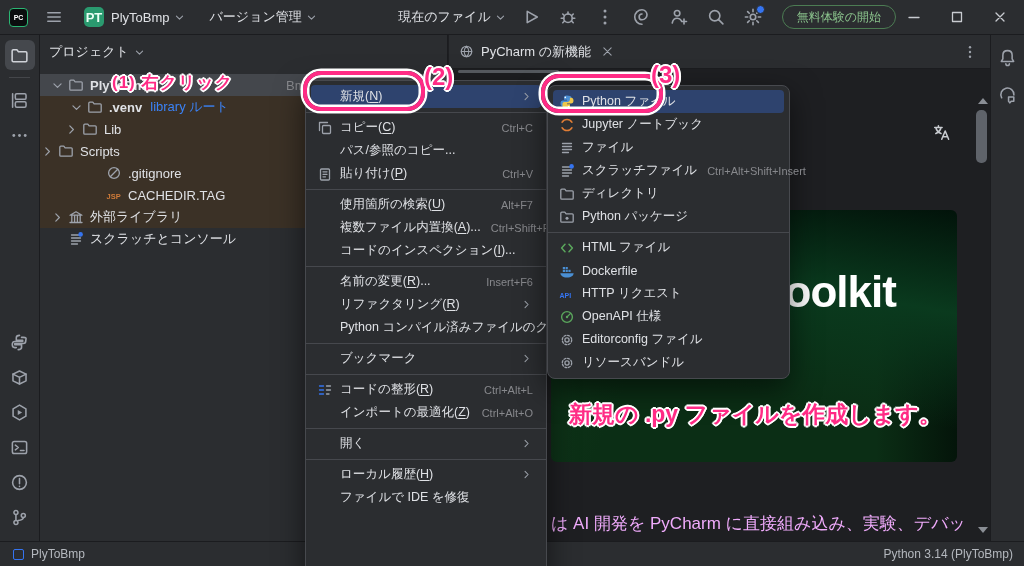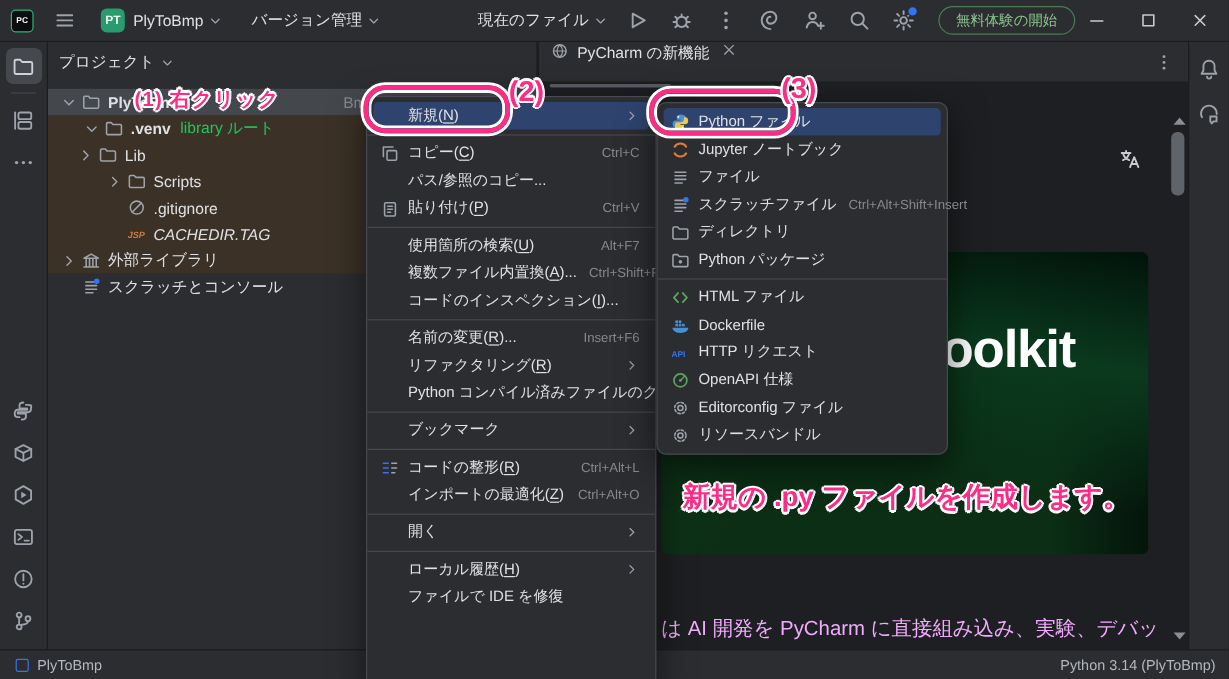--- a/index.html
+++ b/index.html
@@ -5,21 +5,21 @@
   html,body{margin:0;padding:0;background:#1e1f22;width:1024px;height:566px;overflow:hidden;}
   #app{position:absolute;inset:0;width:1024px;height:566px;font-family:"Liberation Sans","DejaVu Sans",sans-serif;font-size:13px;color:#dfe1e5;user-select:none;}
   svg{width:100%;height:100%;display:block;}
   u{text-decoration:underline;text-underline-offset:2px;}
 
   
   #titlebar{position:absolute;left:0;top:0;width:1024px;height:35px;background:#2b2d30;border-bottom:1px solid #1b1c1f;display:flex;align-items:center;box-sizing:border-box;}
   .tbi{width:18px;height:18px;flex:none;}
   #pc-logo{width:19px;height:19px;margin-left:9px;border-radius:4px;border:1.5px solid #2bb673;background:#0b0d0e;display:flex;align-items:center;justify-content:center;font-size:7px;font-weight:700;color:#fff;box-sizing:border-box;}
   #tb-hamburger{margin-left:17px;width:18px;height:18px;}
-  #pt-chip{width:20px;height:20px;margin-left:21px;border-radius:5px;background:#2a9a6f;display:flex;align-items:center;justify-content:center;font-size:10px;font-weight:700;color:#eafff5;}
+  #pt-chip{width:20px;height:20px;margin-left:21px;border-radius:5px;background:#2a9a6f;display:flex;align-items:center;justify-content:center;font-size:13px;font-weight:700;color:#eafff5;}
   .tb-label{margin-left:7px;color:#dfe1e5;}
   .tb-chev{width:13px;height:13px;margin-left:3px;}
   #tb-spacer{flex:1;}
   #tb-actions{display:flex;align-items:center;gap:17px;margin-left:14px;}
   .tb-btn{width:20px;height:20px;position:relative;}
   .tb-btn .dot{position:absolute;right:-2px;top:-2px;width:7px;height:7px;border-radius:50%;background:#3574f0;border:1.5px solid #2b2d30;}
   #trial-pill{margin-left:19px;height:22px;padding:0 14px;border:1px solid #4c7c53;border-radius:12px;color:#8bc48d;font-size:12px;display:flex;align-items:center;}
   #tb-window{display:flex;align-items:center;gap:27px;margin:0 16px 0 10px;}
   .win-btn{width:16px;height:16px;}
 
@@ -35,27 +35,27 @@
   #project-panel{position:absolute;left:40px;top:35px;width:408px;bottom:25px;background:#2b2d30;border-right:1px solid #1b1c1f;box-sizing:border-box;overflow:hidden;}
   #panel-header{height:34px;display:flex;align-items:center;padding-left:9px;}
   #panel-header .ph-chev{width:13px;height:13px;margin-left:4px;}
   #lib-band{position:absolute;left:0;top:61px;width:100%;height:132px;background:#3b3126;}
   #tree{position:absolute;left:0;top:39px;width:100%;}
   .tree-row{height:22px;display:flex;align-items:center;position:relative;white-space:nowrap;}
   .tree-row.selected{background:#44474c;}
   .tr-chev{width:15px;height:15px;margin-right:3px;flex:none;}
   .tr-icon{width:16px;height:16px;margin-right:6px;flex:none;}
   .tr-label.bold{font-weight:700;}
-  .tr-suffix{color:#22c55e;margin-left:8px;}
+  .tr-suffix{color:#3b82f6;margin-left:8px;}
   .path-frag{position:absolute;left:246px;color:#87888c;}
 
   
   #editor{position:absolute;left:449px;top:35px;width:541px;bottom:25px;background:#1e1f22;overflow:hidden;}
   #tabbar{height:34px;background:#2b2d30;border-bottom:1px solid #1b1c1f;display:flex;align-items:center;position:relative;box-sizing:border-box;}
-  #tab{display:flex;gap:7px;padding:0 10px;height:100%;}
+  #tab{display:flex;align-items:center;gap:7px;padding:0 10px;height:100%;}
   #tab .glb{width:15px;height:15px;}
   #tab .cls{width:13px;height:13px;margin-left:3px;}
   #tab-kebab{position:absolute;right:12px;top:9px;width:16px;height:16px;}
   #tab-scrollthumb{position:absolute;left:9px;top:35px;width:101px;height:3px;border-radius:2px;background:#595d63;}
   #hero{position:absolute;left:102px;top:175px;width:406px;height:252px;border-radius:6px;
     background:
       linear-gradient(190deg,#02130a 0%,#0a3a1e 32%,rgba(10,58,30,.45) 52%,rgba(0,0,0,0) 68%),
       linear-gradient(90deg,rgba(0,0,0,0) 80%,rgba(2,14,7,.8) 100%),
       conic-gradient(from 205deg at 2% 128%, #123c1c 0deg,#2f6d2a 10deg,#16451f 16deg,#3f8a30 26deg,#1a4f22 34deg,#57a435 45deg,#1e5724 54deg,#76bc3f 65deg,#245f26 74deg,#96cf4a 85deg,#2c6a28 95deg,#aadb52 107deg,#3c7c2e 118deg,#0e3318 145deg,#0b2e15 180deg);
     background-color:#0b3418;}
@@ -324,21 +324,21 @@
               <path d="M6.2 4.2L10 8l-3.8 3.8"></path>
             </svg>
           </span>
           <span class="tr-icon">
             <svg viewBox="0 0 16 16" fill="none" stroke="#9da2ab" stroke-width="1.3" stroke-linecap="round" stroke-linejoin="round">
               <path d="M1.8 4.2c0-.6.4-1 1-1h3l1.3 1.6h6.1c.6 0 1 .4 1 1v6.4c0 .6-.4 1-1 1H2.8c-.6 0-1-.4-1-1z"></path>
             </svg>
           </span>
           <span class="tr-label">Lib</span>
         </div>
-        <div class="tree-row" style="padding-left: 48px;">
+        <div class="tree-row" style="">
           <span class="tr-chev">
             <svg viewBox="0 0 16 16" fill="none" stroke="#9da2ab" stroke-width="1.3" stroke-linecap="round" stroke-linejoin="round">
               <path d="M6.2 4.2L10 8l-3.8 3.8"></path>
             </svg>
           </span>
           <span class="tr-icon">
             <svg viewBox="0 0 16 16" fill="none" stroke="#9da2ab" stroke-width="1.3" stroke-linecap="round" stroke-linejoin="round">
               <path d="M1.8 4.2c0-.6.4-1 1-1h3l1.3 1.6h6.1c.6 0 1 .4 1 1v6.4c0 .6-.4 1-1 1H2.8c-.6 0-1-.4-1-1z"></path>
             </svg>
           </span>
@@ -347,21 +347,21 @@
         <div class="tree-row" style="padding-left: 48px;">
           <span class="tr-chev"></span>
           <span class="tr-icon">
             <svg viewBox="0 0 16 16" fill="none" stroke="#9da2ab" stroke-width="1.3" stroke-linecap="round" stroke-linejoin="round">
               <circle cx="8" cy="8" r="5.4"></circle>
               <path d="M4.3 11.7L11.7 4.3"></path>
             </svg>
           </span>
           <span class="tr-label">.gitignore</span>
         </div>
-        <div class="tree-row" style="padding-left: 48px; font-style: italic;">
+        <div class="tree-row" style="padding-left: 48px;">
           <span class="tr-chev"></span>
           <span class="tr-icon">
             <svg viewBox="0 0 16 16">
               <text x="0.5" y="11.5" font-size="7.5" font-weight="bold" fill="#d07b39" font-family="sans-serif">JSP</text>
             </svg>
           </span>
           <span class="tr-label">CACHEDIR.TAG</span>
         </div>
         <div class="tree-row" style="padding-left: 10px;">
           <span class="tr-chev">

